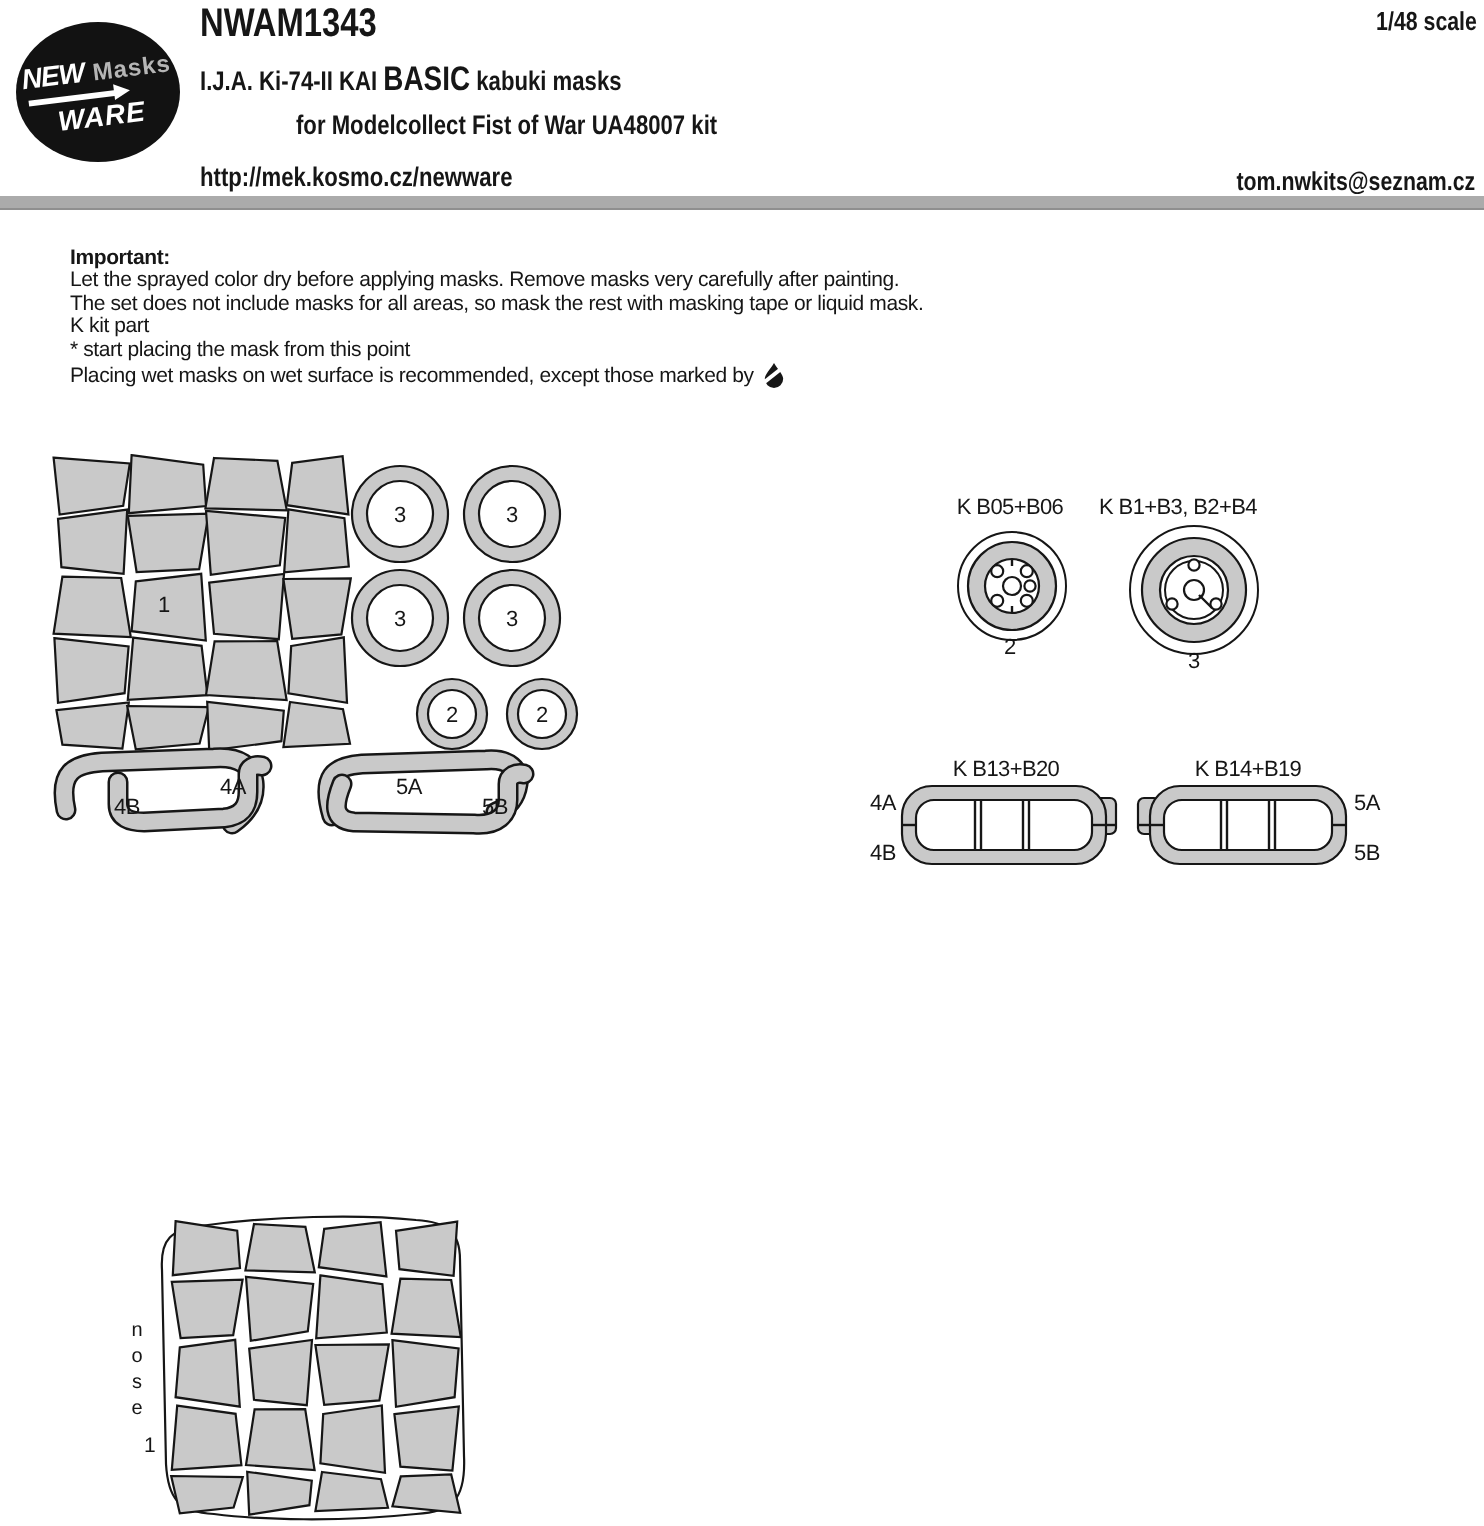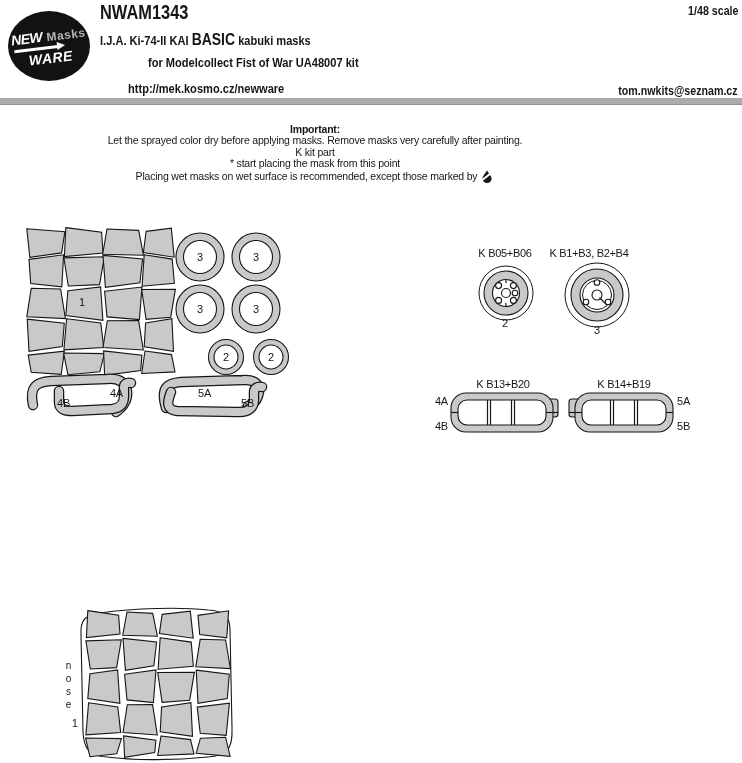--- a/index.html
+++ b/index.html
@@ -30,27 +30,27 @@
   }
   .logo-ware{color:#fff;font-weight:bold;font-style:italic;font-size:14px;letter-spacing:0.5px;}
 
   .cond{display:inline-block;transform:scaleX(0.82);transform-origin:0 50%;white-space:nowrap;}
   .cond-r{display:inline-block;transform:scaleX(0.82);transform-origin:100% 50%;white-space:nowrap;}
 
   .hdr-code{position:absolute;left:100px;top:1px;font-size:20px;font-weight:bold;}
   .hdr-l1{position:absolute;left:100px;top:30px;font-size:13.5px;font-weight:bold;}
   .hdr-l1 .basic{font-size:17px;}
   .hdr-l2{position:absolute;left:100px;top:55px;font-size:13.5px;font-weight:bold;margin-left:48px;}
-  .hdr-url{position:absolute;left:100px;top:81px;font-size:13.5px;font-weight:bold;margin-left:28px;}
+  .hdr-url{position:absolute;left:100px;top:81px;font-size:13.5px;font-weight:bold;}
   .hdr-scale{position:absolute;right:4px;top:3px;font-size:13px;font-weight:bold;}
   .hdr-email{position:absolute;right:4px;top:83px;font-size:13px;font-weight:bold;}
   .divider{position:absolute;left:0;top:98px;width:742px;height:6px;background:var(--divider);border-bottom:1px solid #8f8f8f;}
 
   
-  .instructions{position:absolute;left:35px;top:124px;width:560px;font-size:10.5px;line-height:11.4px;letter-spacing:-0.2px;text-align:center;}
+  .instructions{position:absolute;left:35px;top:124px;width:560px;font-size:10.5px;line-height:11.4px;letter-spacing:-0.2px;}
   .imp-heading{font-weight:bold;}
   .imp-line{white-space:nowrap;}
   .nowet{display:inline-block;vertical-align:-2px;margin-left:3px;}
 
   
   svg{position:absolute;overflow:visible;}
   .cell{fill:var(--mask-gray);stroke:var(--outline);stroke-width:1.1;}
   .gray{fill:var(--mask-gray);stroke:var(--outline);stroke-width:1.1;}
   .white{fill:#ffffff;stroke:var(--outline);stroke-width:1.1;}
   .thin{fill:#ffffff;stroke:var(--outline);stroke-width:1;}
@@ -93,20 +93,21 @@
   </div>
   <div class="hdr-l2"><span class="cond">for Modelcollect Fist of War UA48007 kit</span></div>
   <div class="hdr-url"><span class="cond">http://mek.kosmo.cz/newware</span></div>
   <div class="hdr-scale"><span class="cond-r">1/48 scale</span></div>
   <div class="hdr-email"><span class="cond-r">tom.nwkits@seznam.cz</span></div>
   <div class="divider"></div>
 
   <div class="instructions">
     <div class="imp-heading">Important:</div>
     <div class="imp-line">Let the sprayed color dry before applying masks. Remove masks very carefully after painting.</div>
+    <div class="imp-line">The set does not include masks for all areas, so mask the rest with masking tape or liquid mask.</div>
     <div class="imp-line">K kit part</div>
     <div class="imp-line">* start placing the mask from this point</div>
     <div class="imp-line">
       <span>Placing wet masks on wet surface is recommended, except those marked by</span><span class="nowet"><svg width="14" height="12" style="position:static">
             <path d="M7,0.5 C9,3.8 11.6,6.4 11.6,8.4 A4.6,4.6 0 1 1 2.4,8.4 C2.4,6.4 5,3.8 7,0.5 Z" fill="#161616"></path>
             <line x1="1" y1="11" x2="13" y2="1.5" stroke="#ffffff" stroke-width="2"></line>
           </svg></span>
     </div>
   </div>
 

